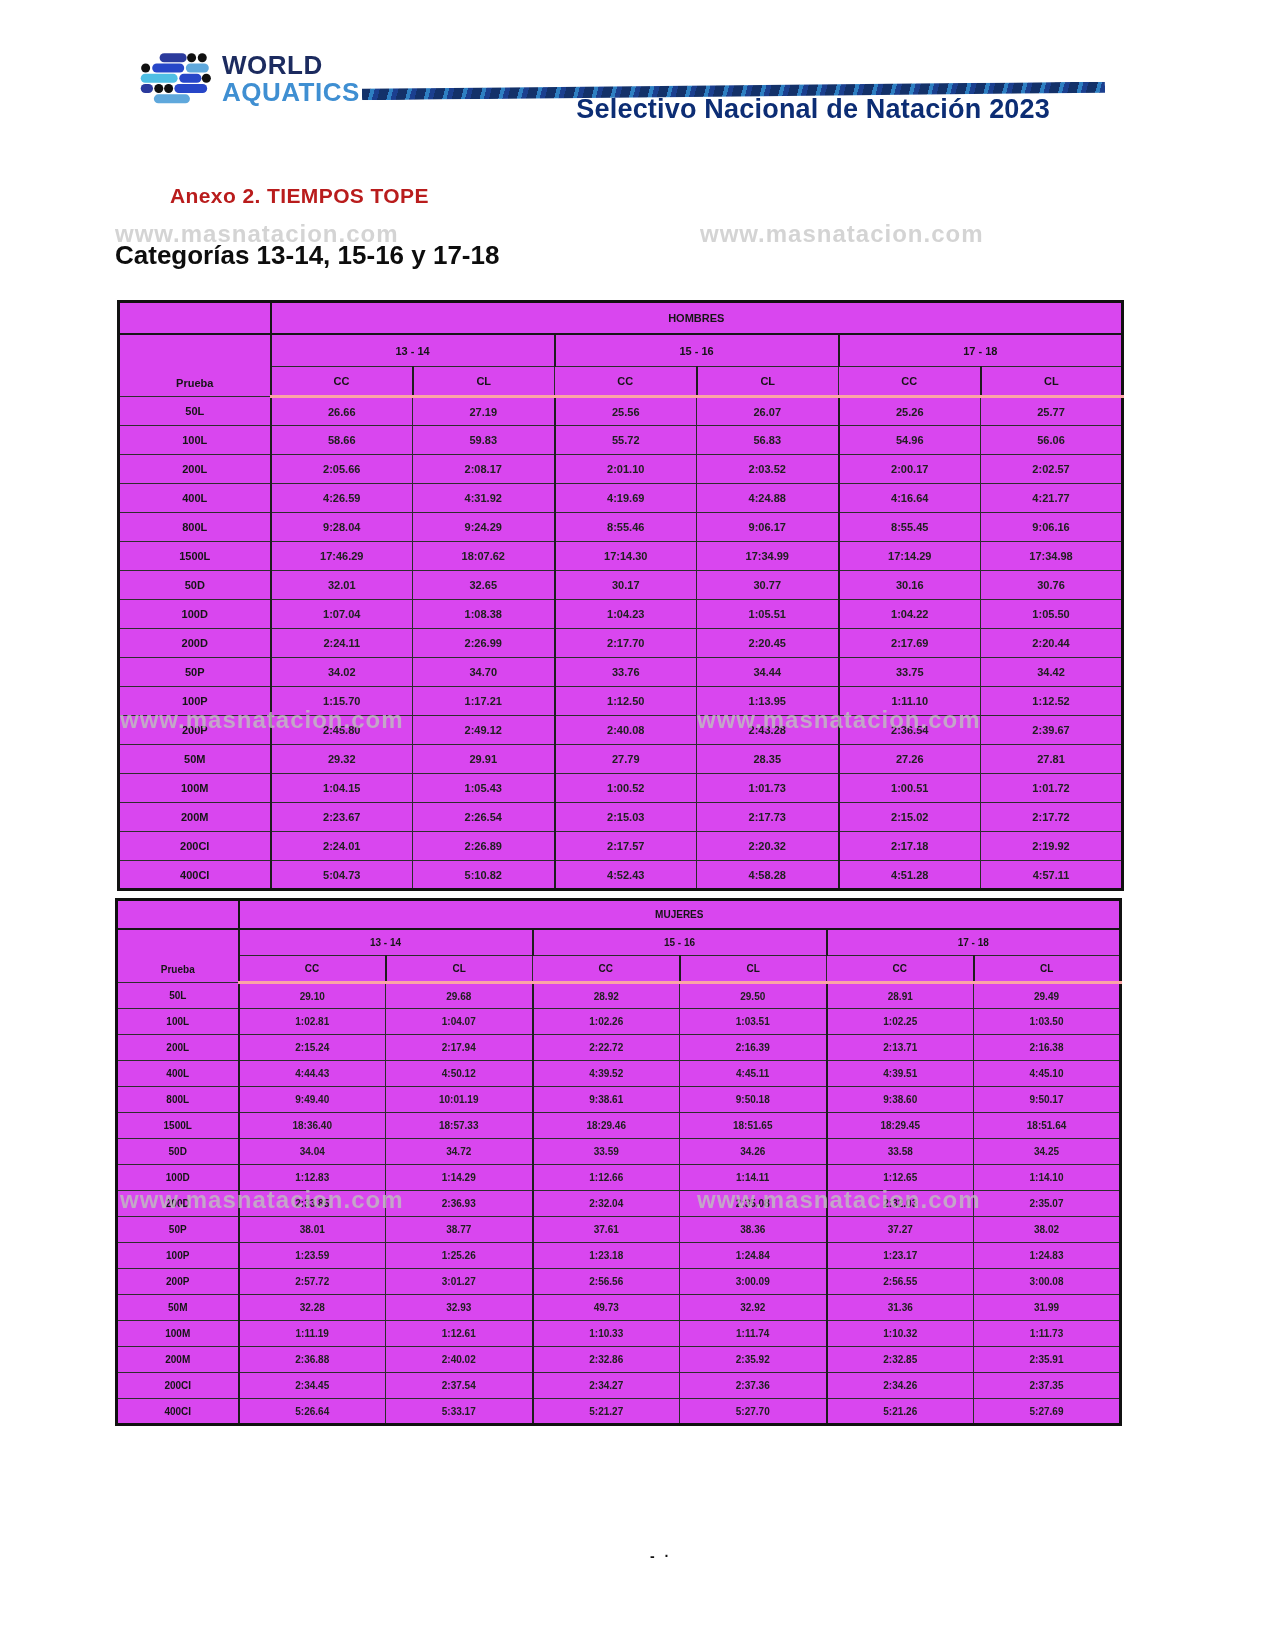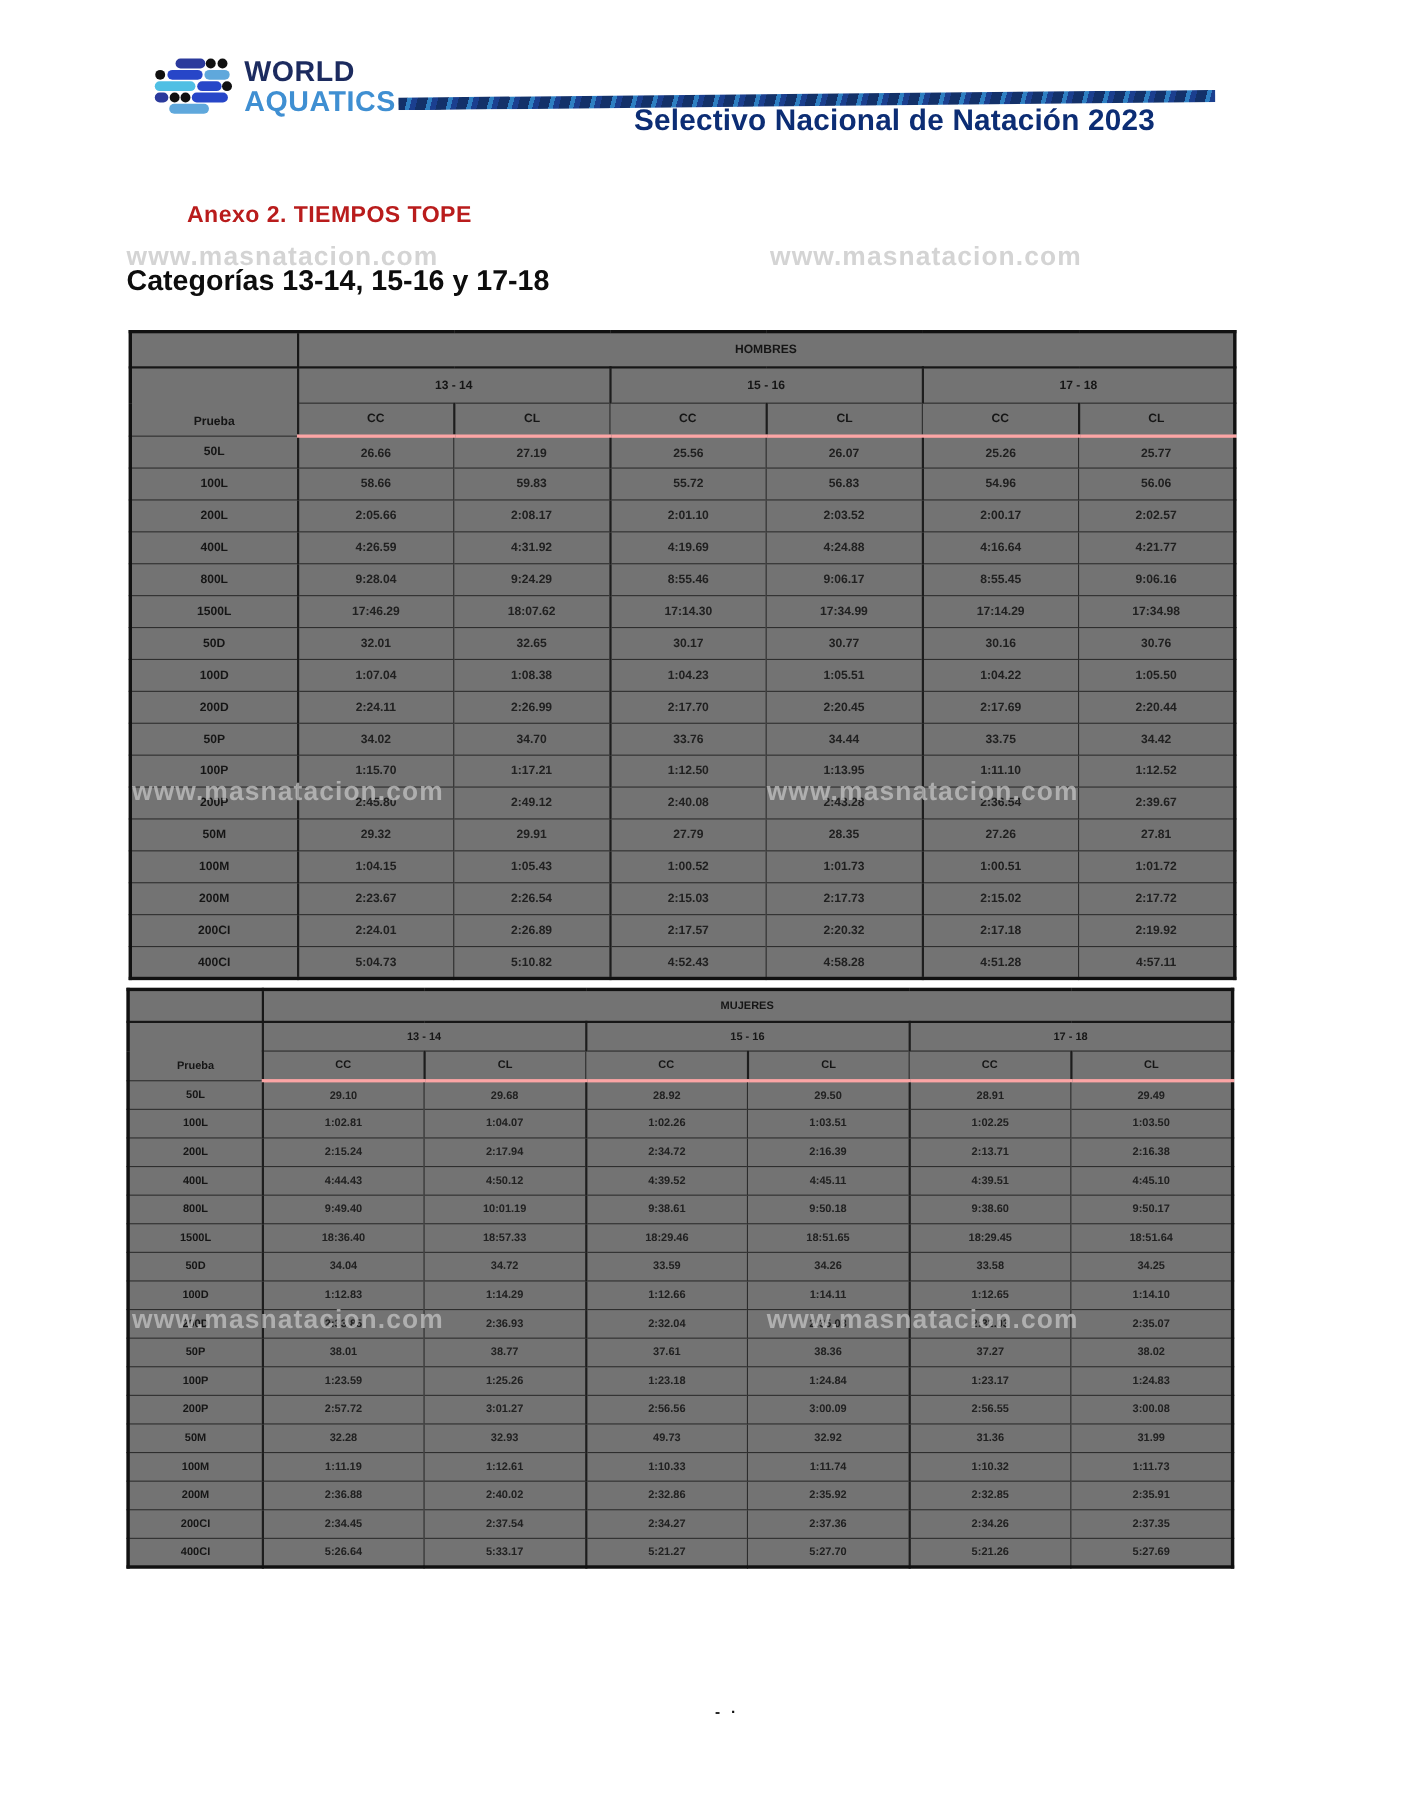--- a/index.html
+++ b/index.html
@@ -25,21 +25,21 @@
   
   .annex-heading{position:absolute;left:170px;top:184px;font-size:21px;font-weight:700;color:#b91c1c;letter-spacing:.4px;}
   .categories-heading{position:absolute;left:115px;top:240px;font-size:26px;font-weight:700;color:#0d0d0d;}
   
   .wm{position:absolute;font-size:24px;font-weight:700;color:#d4d4d4;letter-spacing:1px;
       white-space:nowrap;pointer-events:none;z-index:6;}
   .wm.dim{color:rgba(190,190,190,0.8);}
   
   .tblwrap{position:absolute;z-index:1;}
   table.tt{border-collapse:collapse;table-layout:fixed;width:100%;
-           border:3px solid #111;background:#737373;}
+           border:3px solid #111;background:#d946ef;}
   table.tt th,table.tt td{
     text-align:center;vertical-align:middle;padding:0;
     color:#151515;overflow:hidden;white-space:nowrap;
   }
   
   .men{width:1005px;}
   .men .c-prueba{width:152px;}
   .men .c-time{width:142px;}
   .men th,.men td{font-size:11px;}
   .men .row-gender th{height:30px;}
@@ -350,21 +350,21 @@
             <td>1:04.07</td>
             <td>1:02.26</td>
             <td>1:03.51</td>
             <td>1:02.25</td>
             <td>1:03.50</td>
           </tr>
           <tr>
             <th class="event">200L</th>
             <td>2:15.24</td>
             <td>2:17.94</td>
-            <td>2:34.72</td>
+            <td>2:22.72</td>
             <td>2:16.39</td>
             <td>2:13.71</td>
             <td>2:16.38</td>
           </tr>
           <tr>
             <th class="event">400L</th>
             <td>4:44.43</td>
             <td>4:50.12</td>
             <td>4:39.52</td>
             <td>4:45.11</td>

